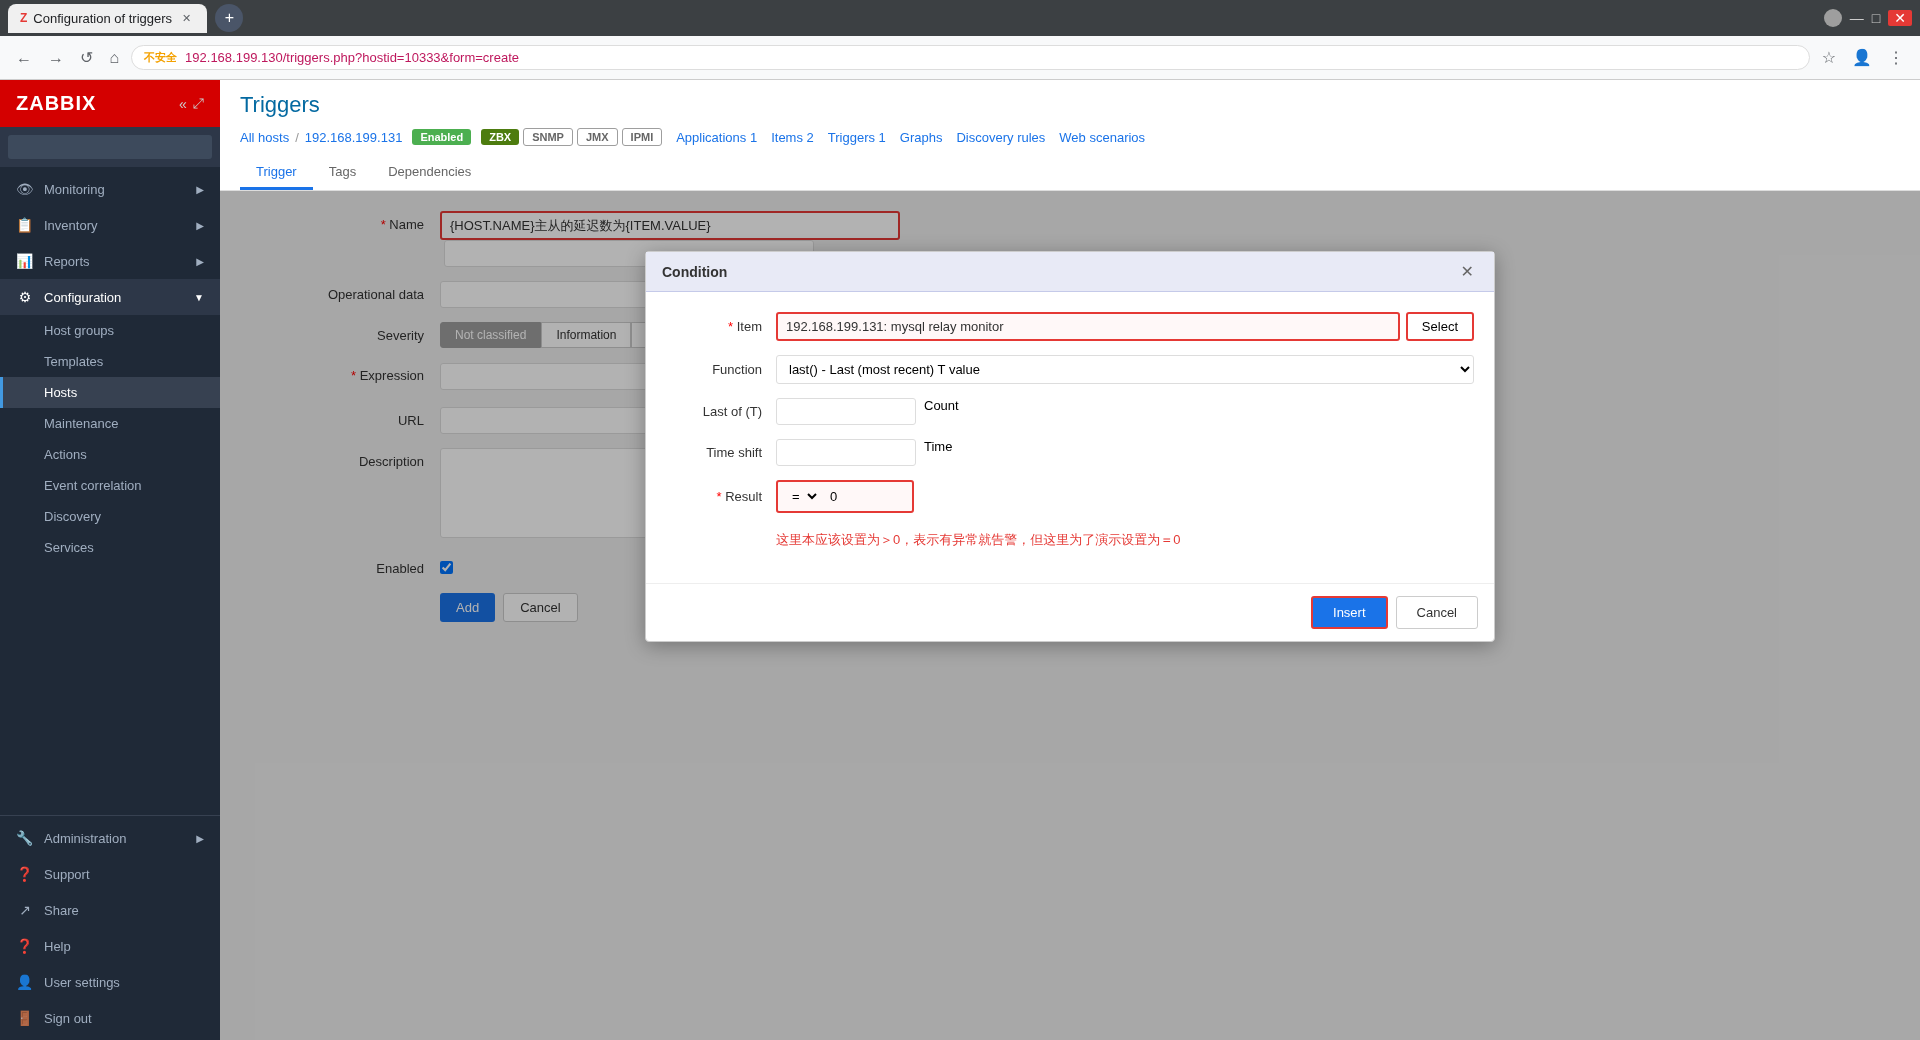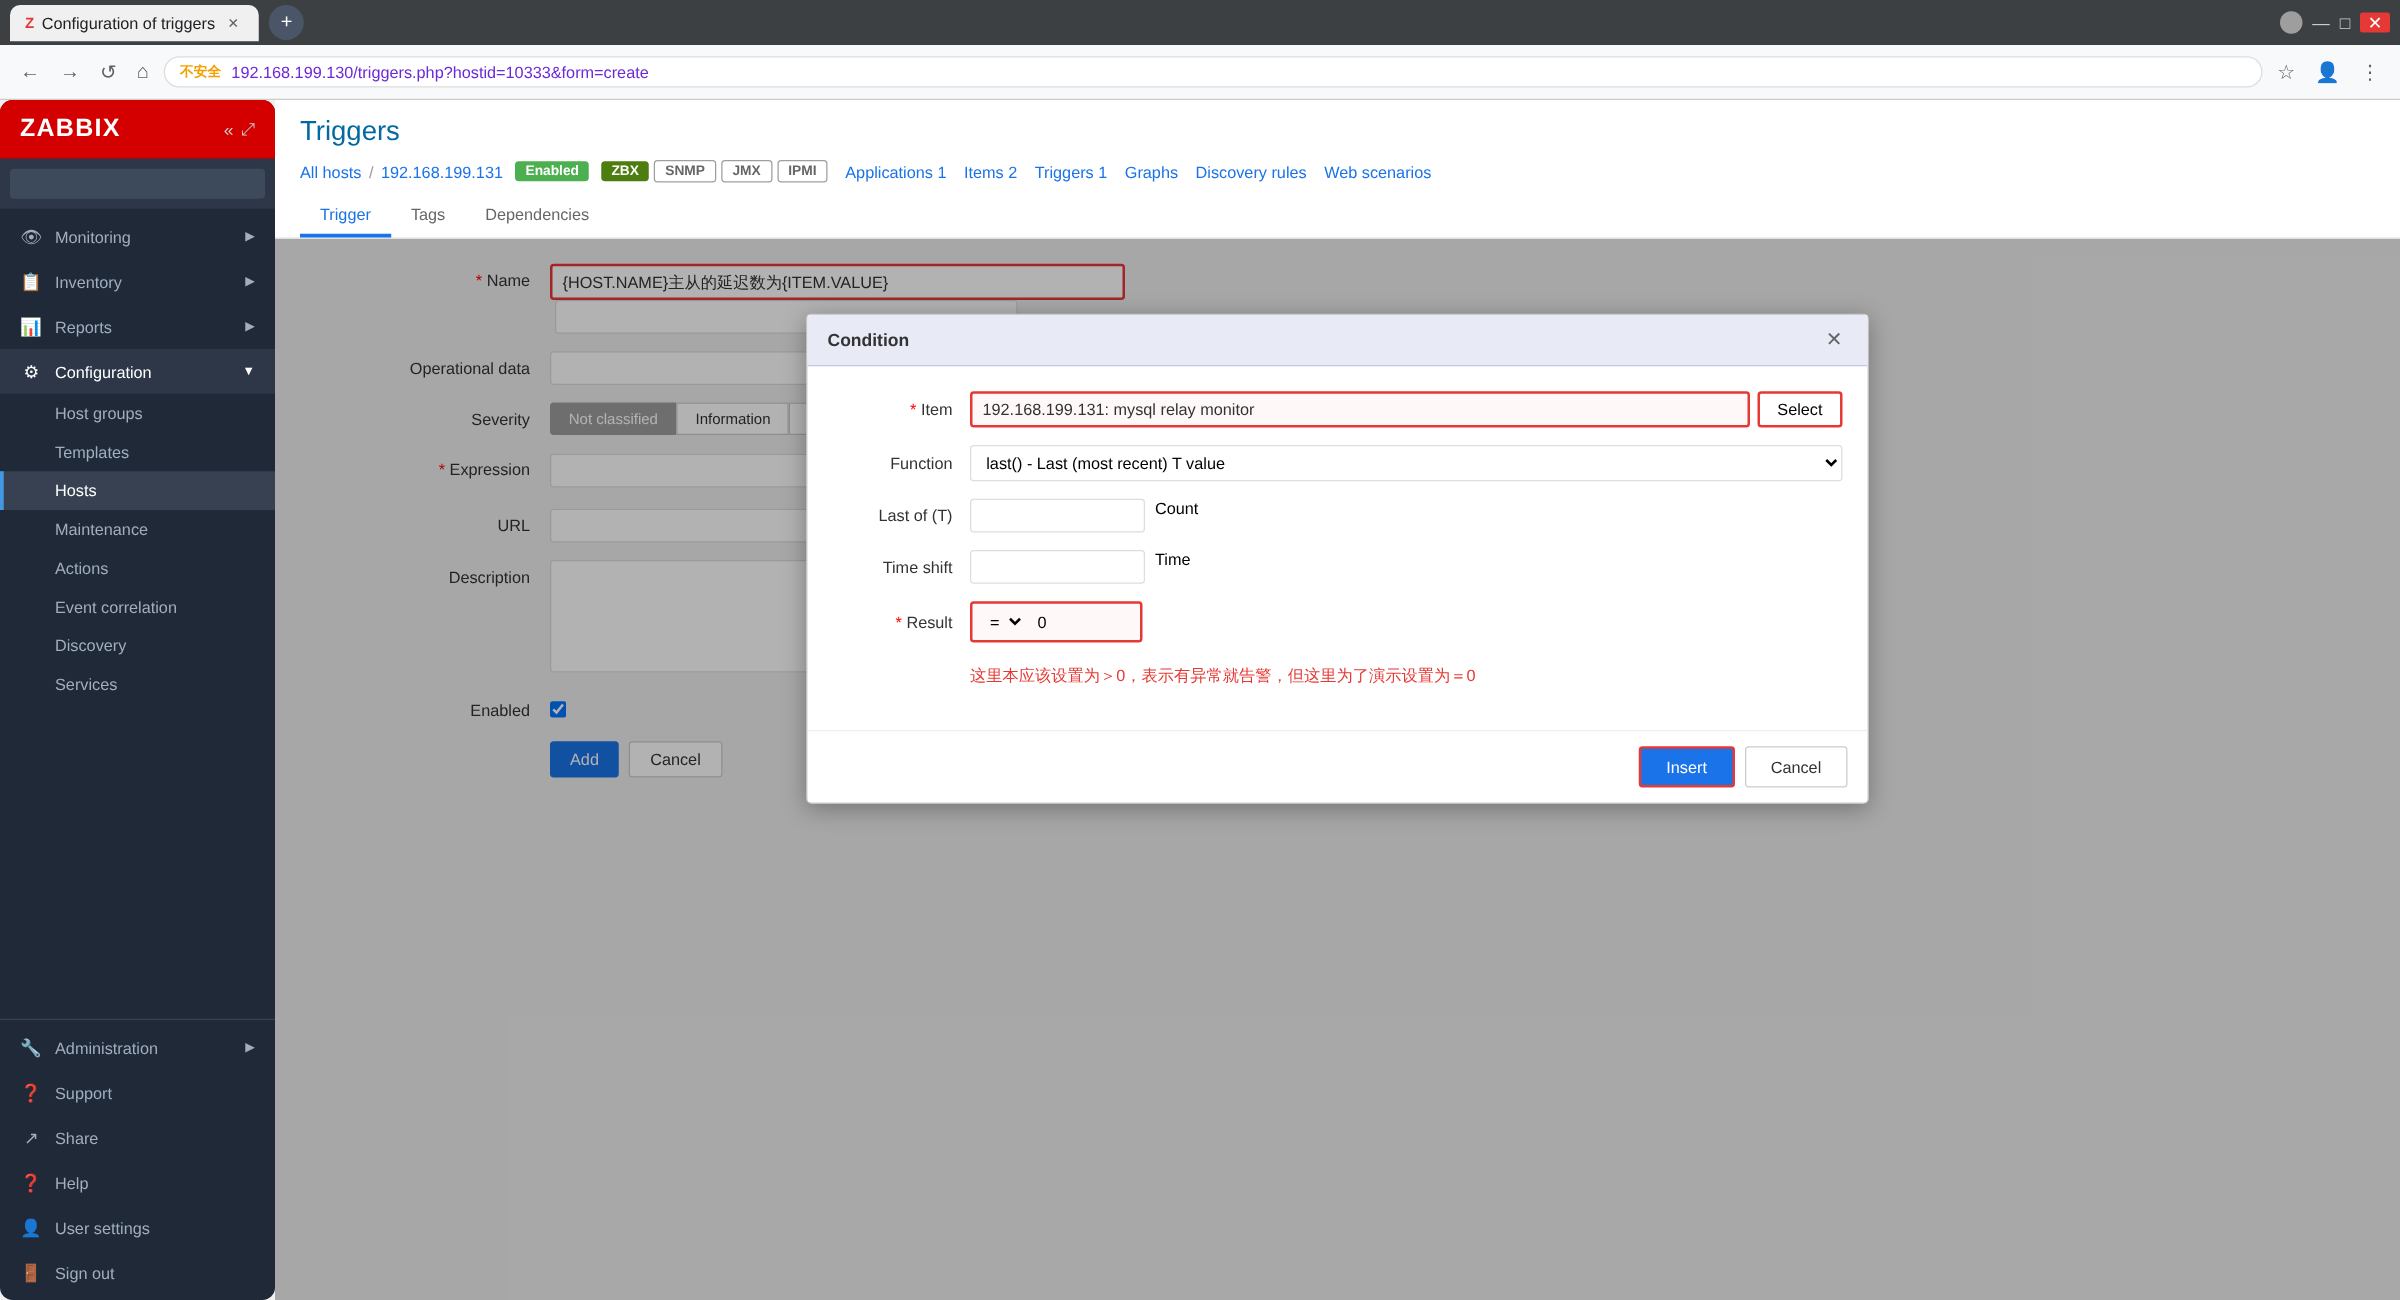--- a/index.html
+++ b/index.html
@@ -66,21 +66,20 @@
     }
 
     
     .sidebar {
       width: 220px;
       background: #1f2937;
       display: flex;
       flex-direction: column;
       flex-shrink: 0;
       overflow-y: auto;
-      border-radius: 10px;
     }
     .sidebar-logo {
       background: #d40000;
       padding: 12px 16px;
       display: flex;
       align-items: center;
       justify-content: space-between;
     }
     .logo-text {
       color: white;
@@ -508,21 +507,21 @@
       <button style="background:#e53935;border:none;color:white;cursor:pointer;font-size:14px;padding:0 6px;border-radius:2px;">✕</button>
     </div>
   </div>
   <div class="address-bar">
     <button class="nav-btn">←</button>
     <button class="nav-btn">→</button>
     <button class="nav-btn">↺</button>
     <button class="nav-btn">⌂</button>
     <div style="flex:1;background:white;border:1px solid #ddd;border-radius:20px;padding:4px 12px;display:flex;align-items:center;gap:8px;">
       <span class="warn-badge">不安全</span>
-      <span style="font-size:13px;color:#6d28d9;">192.168.199.130/triggers.php?hostid=10333&amp;form=create</span>
+      <span style="font-size:13px;color:#be185d;">192.168.199.130/triggers.php?hostid=10333&amp;form=create</span>
     </div>
     <button class="nav-btn">☆</button>
     <button class="nav-btn">👤</button>
     <button class="nav-btn">⋮</button>
   </div>
 </div>
 
 <div class="app-layout">
 
   <div class="sidebar">

